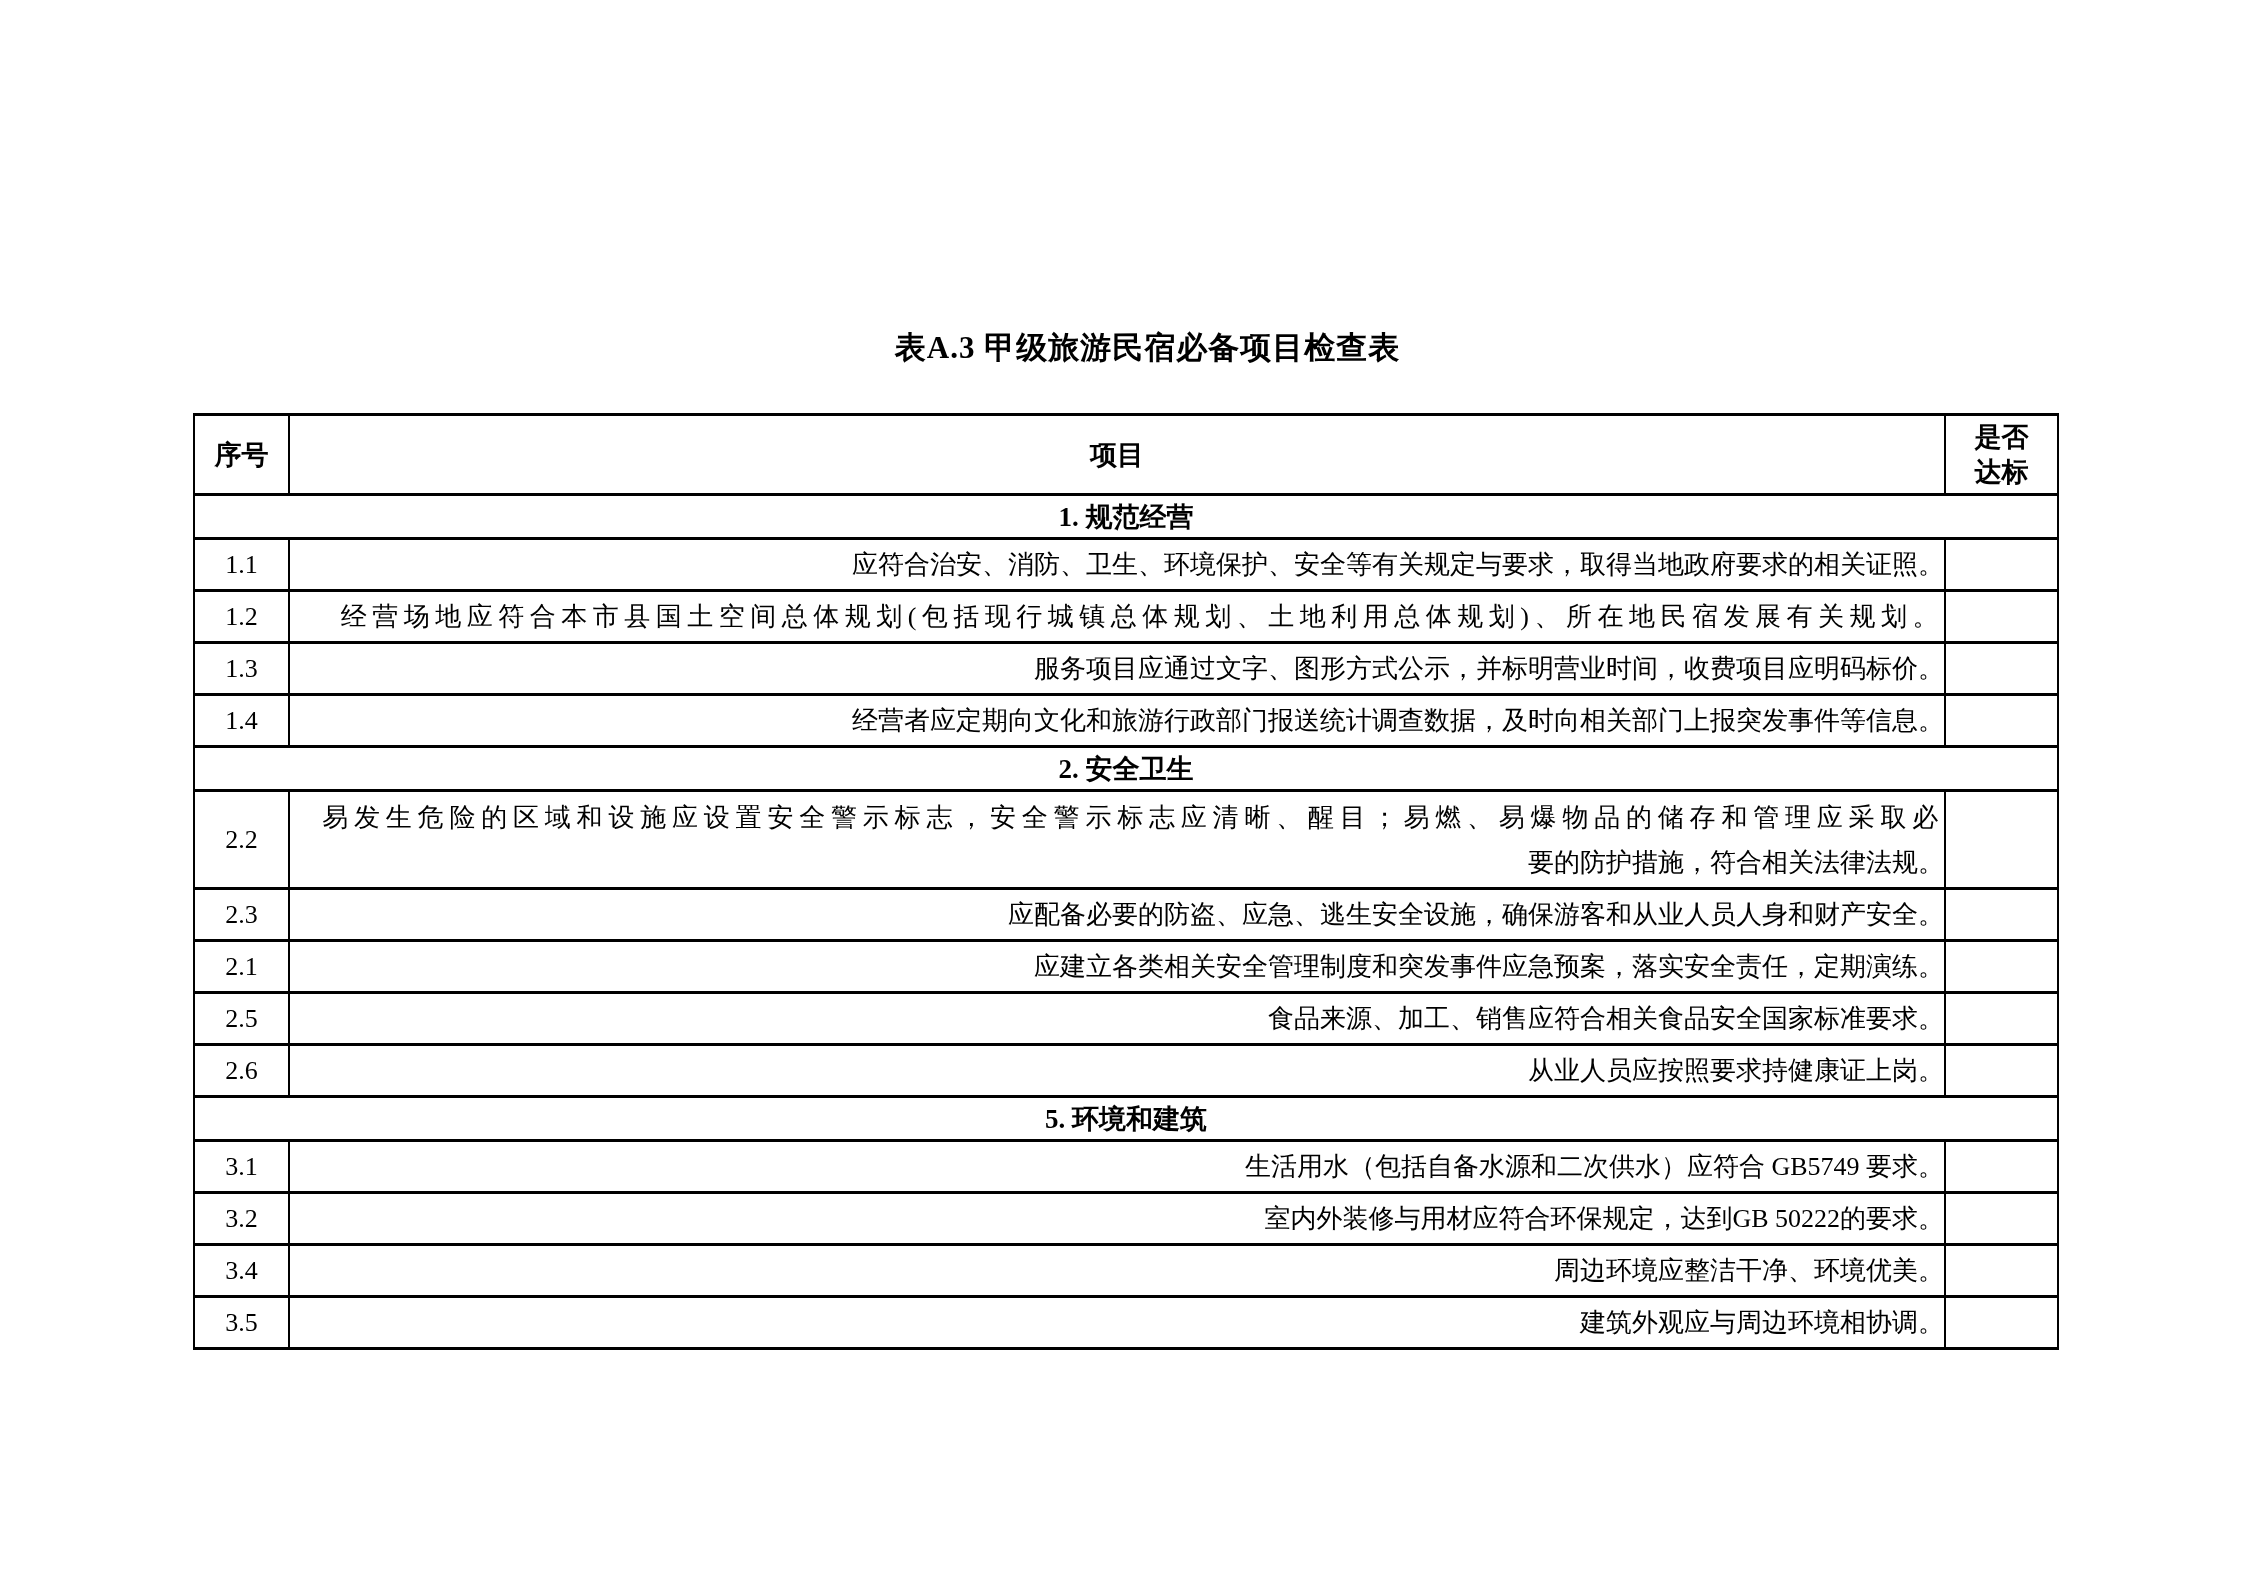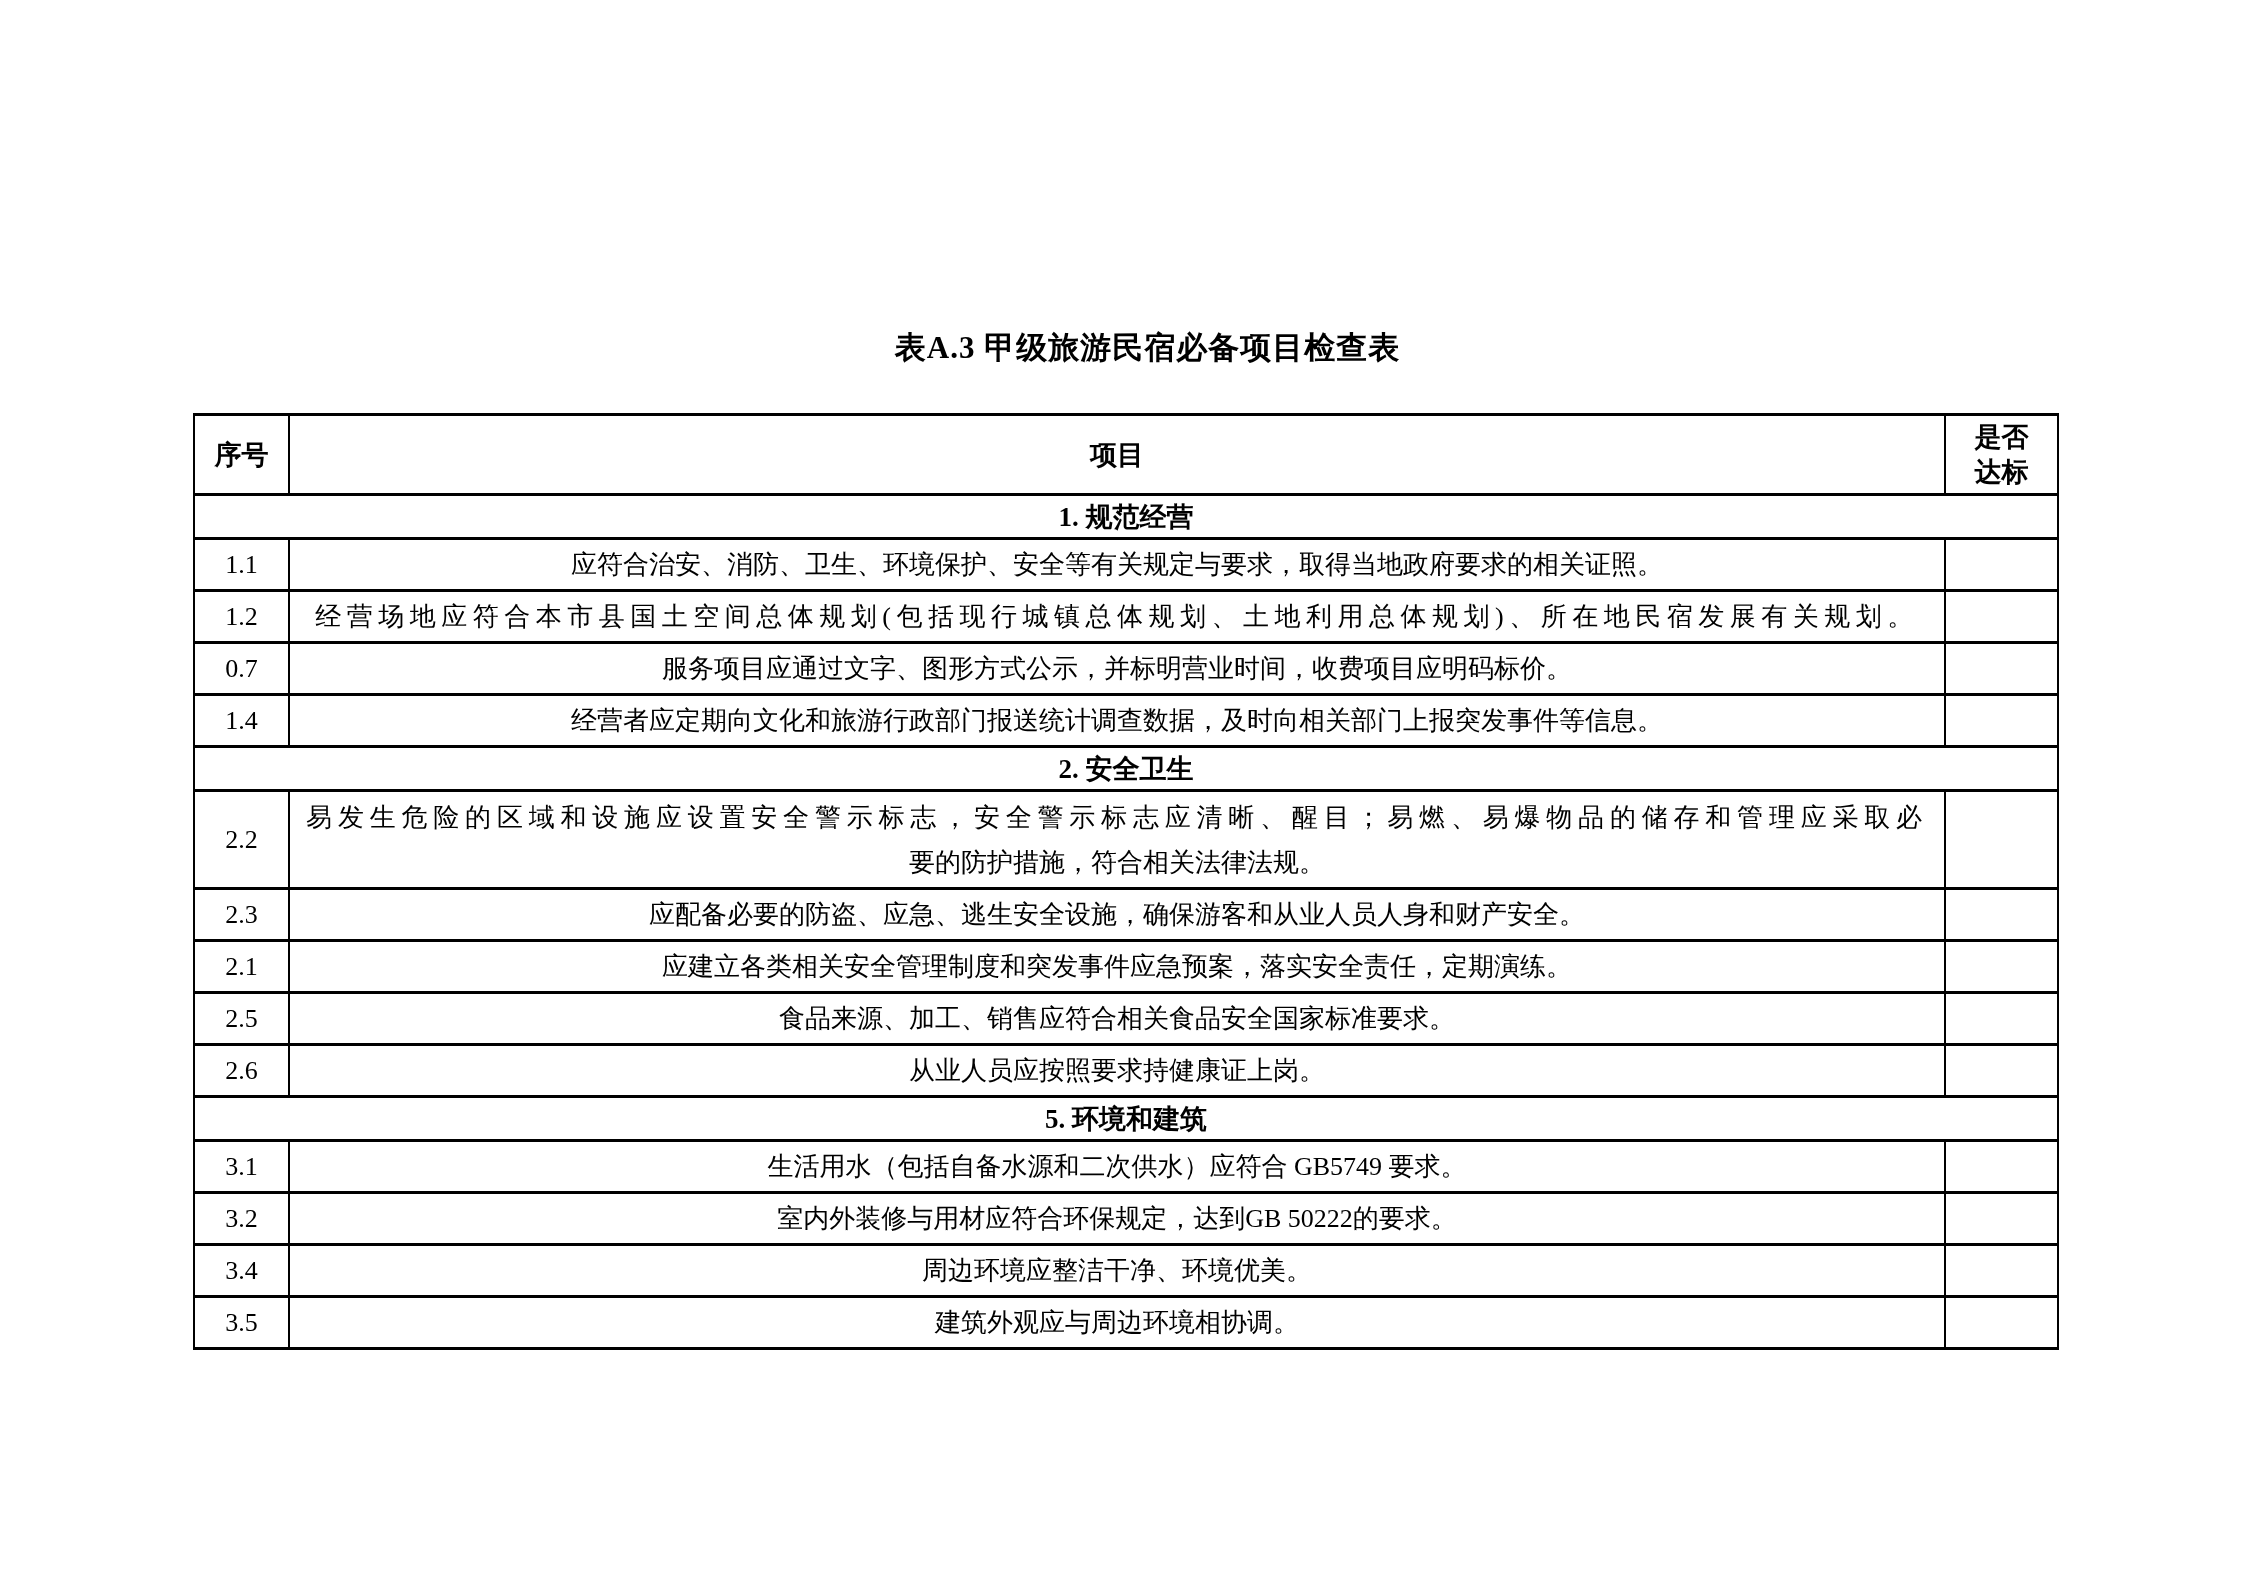--- a/index.html
+++ b/index.html
@@ -68,21 +68,21 @@
     text-align: center;
     vertical-align: middle;
   }
   td.num-cell {
     font-size: 26px;
     text-align: center;
     vertical-align: middle;
   }
   td.item-cell {
     font-size: 26px;
-    text-align: center;
+    text-align: right;
     vertical-align: middle;
     padding-left: 14px;
     padding-right: 6px;
     line-height: 41px;
   }
   td.item-cell.spread { letter-spacing: 5.5px; }
   td.item-cell.wrap2 { white-space: pre-line; line-height: 45px; }
   td.item-cell.wrap2::first-line { letter-spacing: 5.8px; }
   td.status-cell { vertical-align: middle; }
 </style>
@@ -115,21 +115,21 @@
     <td class="num-cell">1.1</td>
     <td class="item-cell">应符合治安、消防、卫生、环境保护、安全等有关规定与要求，取得当地政府要求的相关证照。</td>
     <td class="status-cell"></td>
   </tr>
   <tr class="data-row">
     <td class="num-cell">1.2</td>
     <td class="item-cell spread">经营场地应符合本市县国土空间总体规划(包括现行城镇总体规划、土地利用总体规划)、所在地民宿发展有关规划。</td>
     <td class="status-cell"></td>
   </tr>
   <tr class="data-row">
-    <td class="num-cell">0.7</td>
+    <td class="num-cell">1.3</td>
     <td class="item-cell">服务项目应通过文字、图形方式公示，并标明营业时间，收费项目应明码标价。</td>
     <td class="status-cell"></td>
   </tr>
   <tr class="data-row">
     <td class="num-cell">1.4</td>
     <td class="item-cell">经营者应定期向文化和旅游行政部门报送统计调查数据，及时向相关部门上报突发事件等信息。</td>
     <td class="status-cell"></td>
   </tr>
 
   <tr class="section-row">

